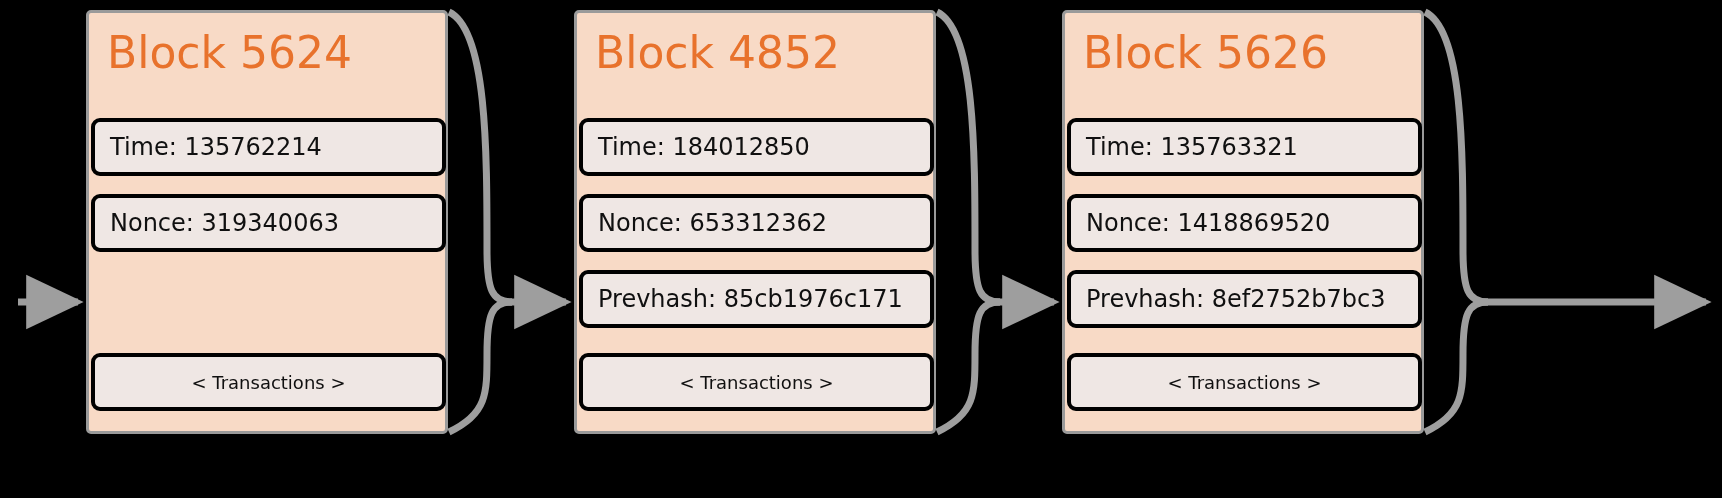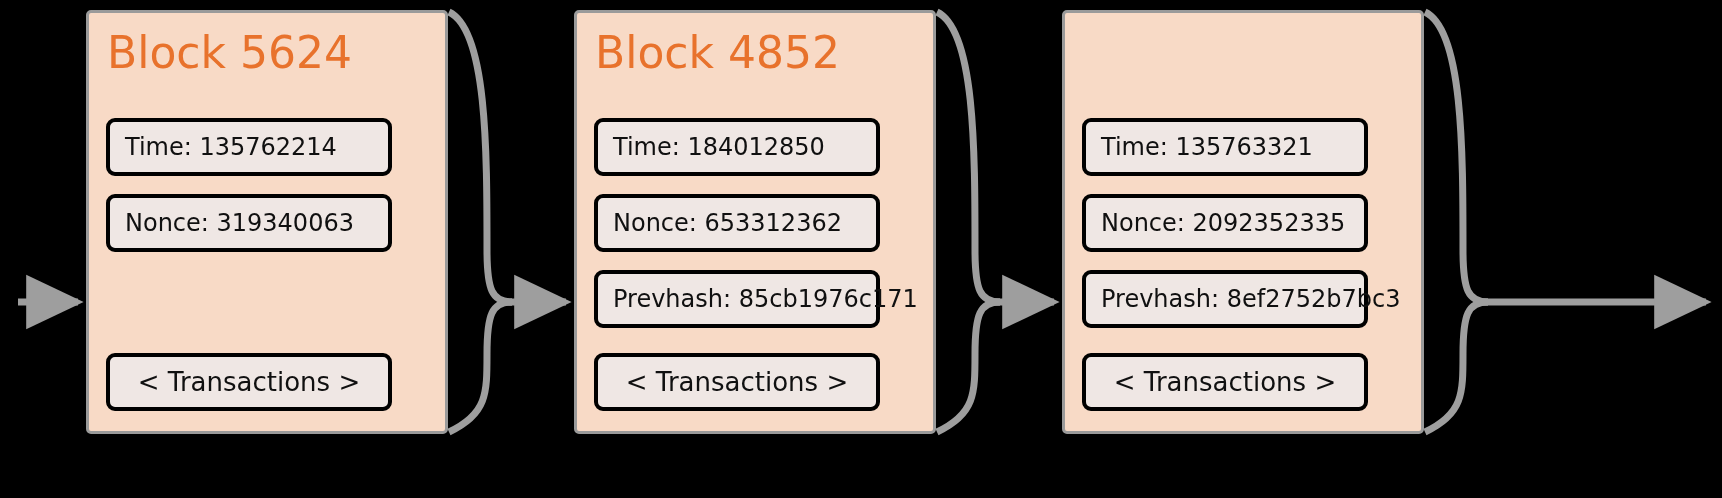--- a/index.html
+++ b/index.html
@@ -51,39 +51,39 @@
     top: 14px;
     font-size: 44px;
     line-height: 52px;
     color: #e8722c;
     white-space: nowrap;
     letter-spacing: 0px;
   }
 
   .field {
     position: absolute;
-    left: 17px;
-    width: 286px;
+    left: 2px;
+    width: 355px;
     height: 58px;
     background: #efe7e4;
     border: 4px solid #000000;
     border-radius: 9px;
     box-sizing: border-box;
     display: flex;
     align-items: center;
     padding-left: 15px;
     font-size: 24px;
     color: #101010;
     white-space: nowrap;
   }
 
   .field.centered {
     justify-content: center;
     padding-left: 0;
-    font-size: 26px;
+    font-size: 18px;
   }
 
   .field-time   { top: 105px; }
   .field-nonce  { top: 181px; }
   .field-prev   { top: 257px; }
   .field-txs    { top: 340px; }
 
   .block-5624 { left: 86px; }
   .block-5625 { left: 574px; }
   .block-5626 { left: 1062px; }
@@ -124,19 +124,20 @@
 
   <div class="block block-5625">
     <div class="block-title">Block 4852</div>
     <div class="field field-time">Time: 184012850</div>
     <div class="field field-nonce">Nonce: 653312362</div>
     <div class="field field-prev">Prevhash: 85cb1976c171</div>
     <div class="field field-txs centered">&lt; Transactions &gt;</div>
   </div>
 
   <div class="block block-5626">
+    <div class="block-title">Block 5626</div>
     <div class="field field-time">Time: 135763321</div>
-    <div class="field field-nonce">Nonce: 2092352335</div>
+    <div class="field field-nonce">Nonce: 1418869520</div>
     <div class="field field-prev">Prevhash: 8ef2752b7bc3</div>
     <div class="field field-txs centered">&lt; Transactions &gt;</div>
   </div>
 
 </div>
 
 </body></html>

